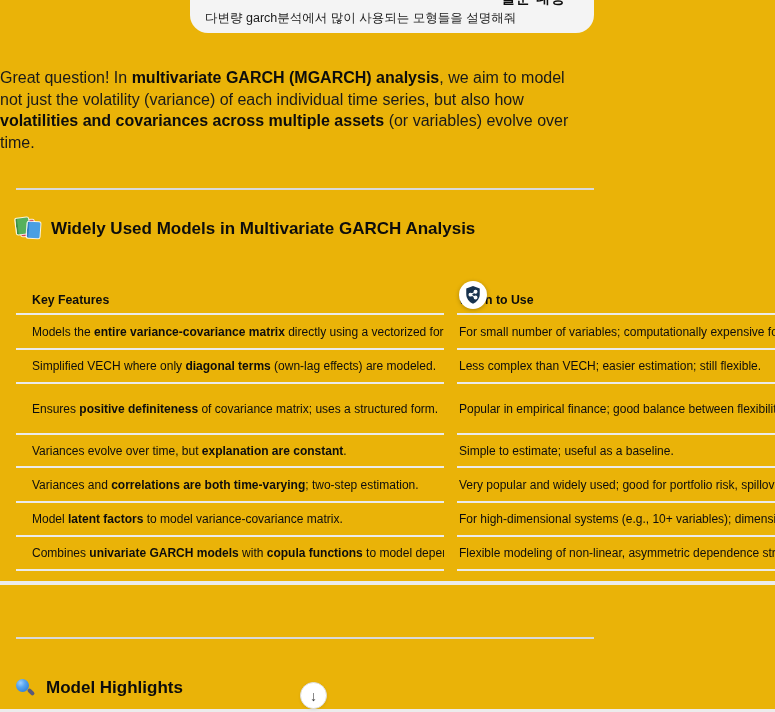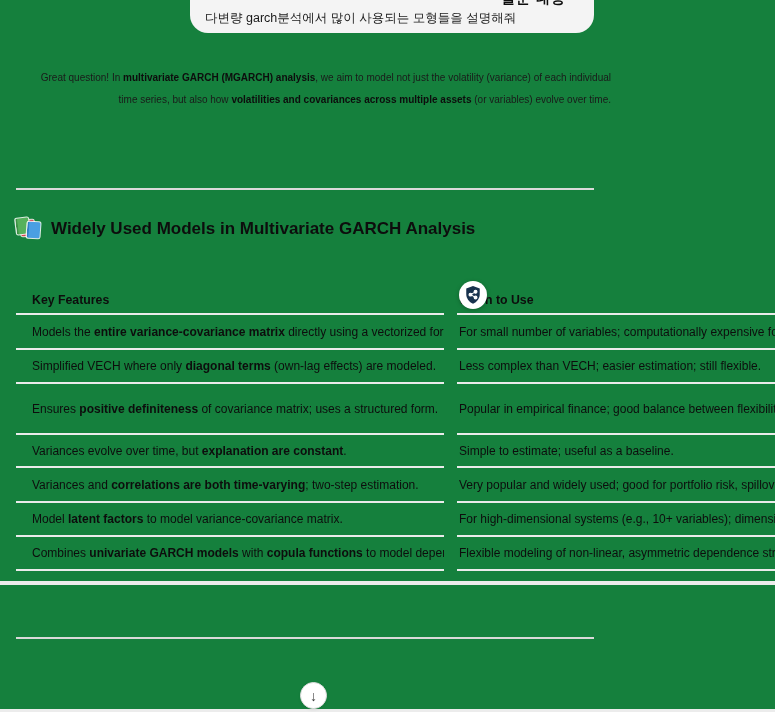--- a/index.html
+++ b/index.html
@@ -2,21 +2,21 @@
 <html><head>
 <meta charset="utf-8">
 <style>
   * { margin: 0; padding: 0; box-sizing: border-box; }
   html, body { background: #ffffff; }
   #screen {
     position: relative;
     width: 775px;
     height: 712px;
     overflow: hidden;
-    background: #15803d;
+    background: #eab308;
     font-family: "Liberation Sans", "DejaVu Sans", sans-serif;
     color: #0d0d0d;
   }
 
   
   .user-bubble {
     position: absolute;
     left: 190px; top: -30px;
     width: 404px; height: 63px;
     background: #f4f4f4;
@@ -35,25 +35,24 @@
     left: 15px; top: 40px;
     font-size: 12.5px;
     line-height: 17px;
     color: #1a1a1a;
     white-space: nowrap;
   }
 
   
   .para {
     position: absolute;
-    left: 32px; width: 579px;
-    font-size: 10px;
+    left: 0; width: 579px;
+    font-size: 16px;
     line-height: 21.5px;
     color: #1a1a1a;
-    text-align: right;
   }
   .para strong { font-weight: 700; color: #0d0d0d; }
   #para-intro { top: 67px; }
   #para-lead  { top: 138px; }
 
   .divider {
     position: absolute;
     left: 16px; width: 578px; height: 2px;
     background: #d9d9d9;
     border: none;
@@ -257,20 +256,27 @@
         <circle cx="15.4" cy="8.6" r="1.9"></circle>
         <circle cx="15.4" cy="16.4" r="1.9"></circle>
       </g>
     </svg>
   </div>
 
   <div class="table-scrollbar"></div>
 
   <hr class="divider" id="divider-2">
 
+  <div class="section-heading" id="heading-highlights">
+    <span class="magnifier-icon">
+      <span class="lens"></span>
+      <span class="handle"></span>
+    </span>
+    <span>Model Highlights</span>
+  </div>
 
   <div class="scroll-down-btn">
     <span>↓</span>
   </div>
 
   <div class="bottom-edge"></div>
 
 </div>
 
 </body></html>

